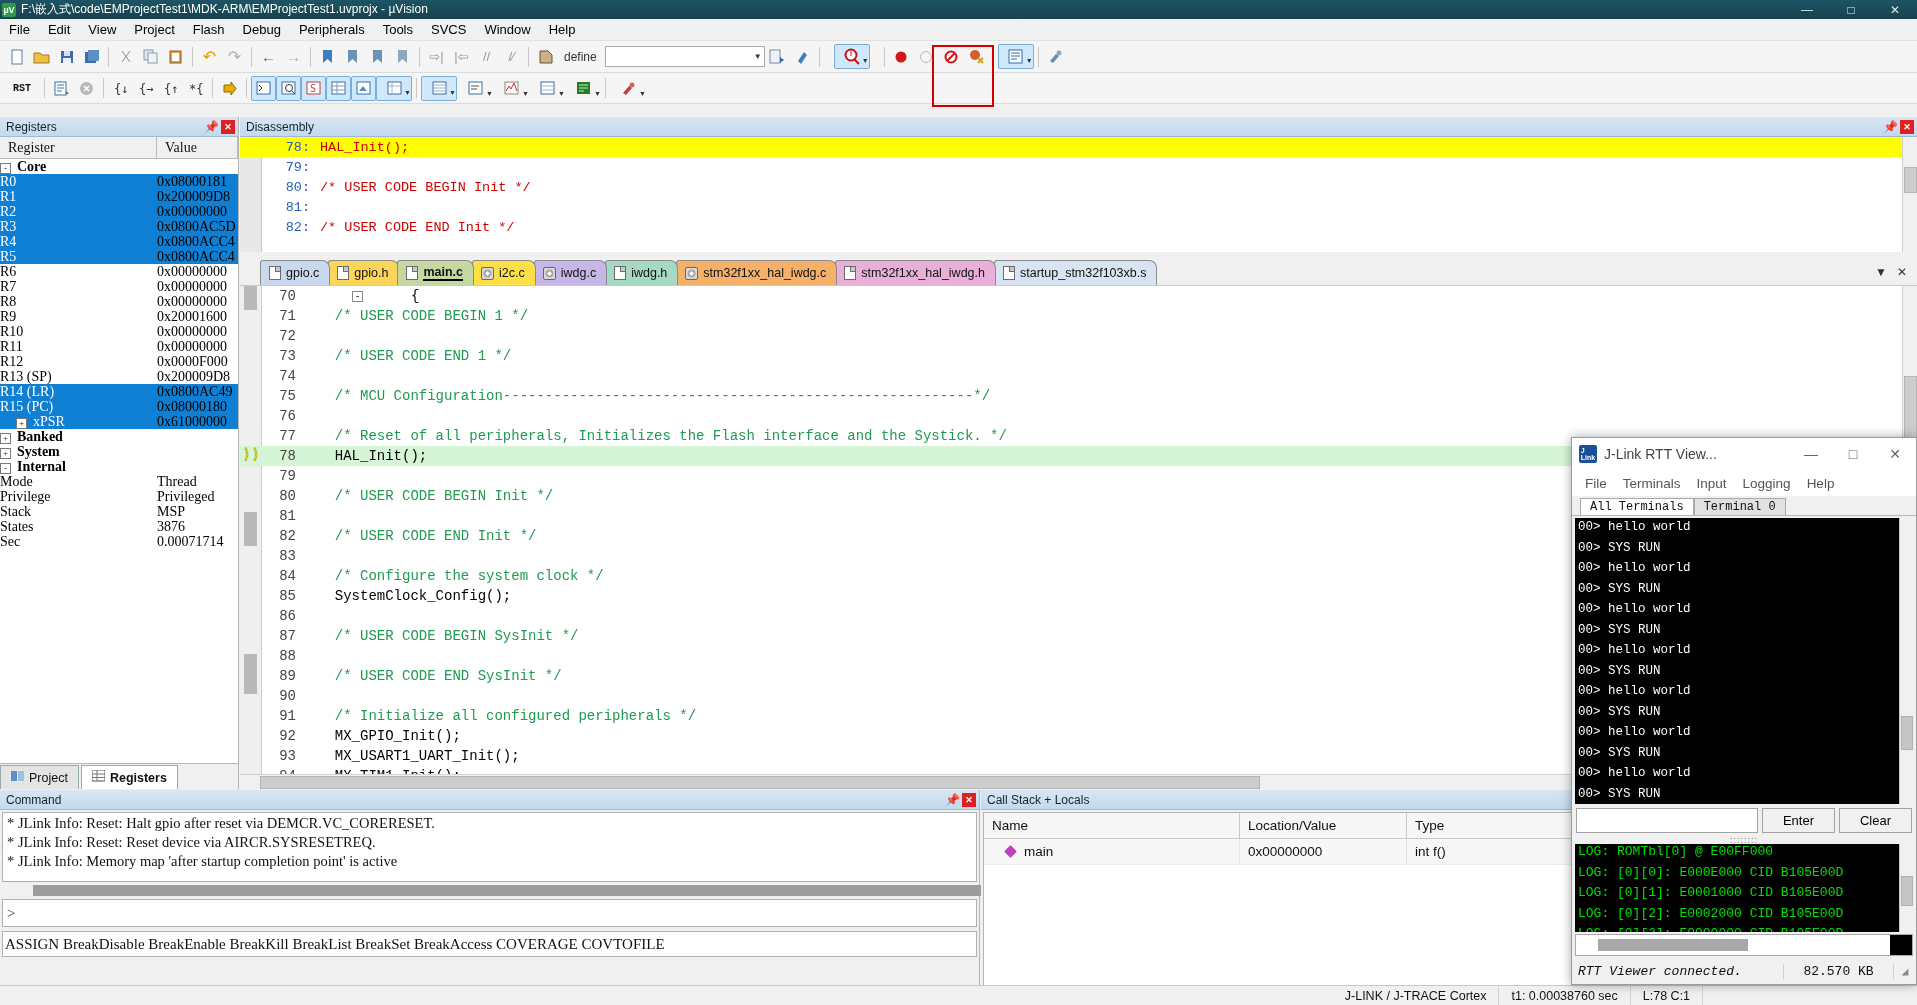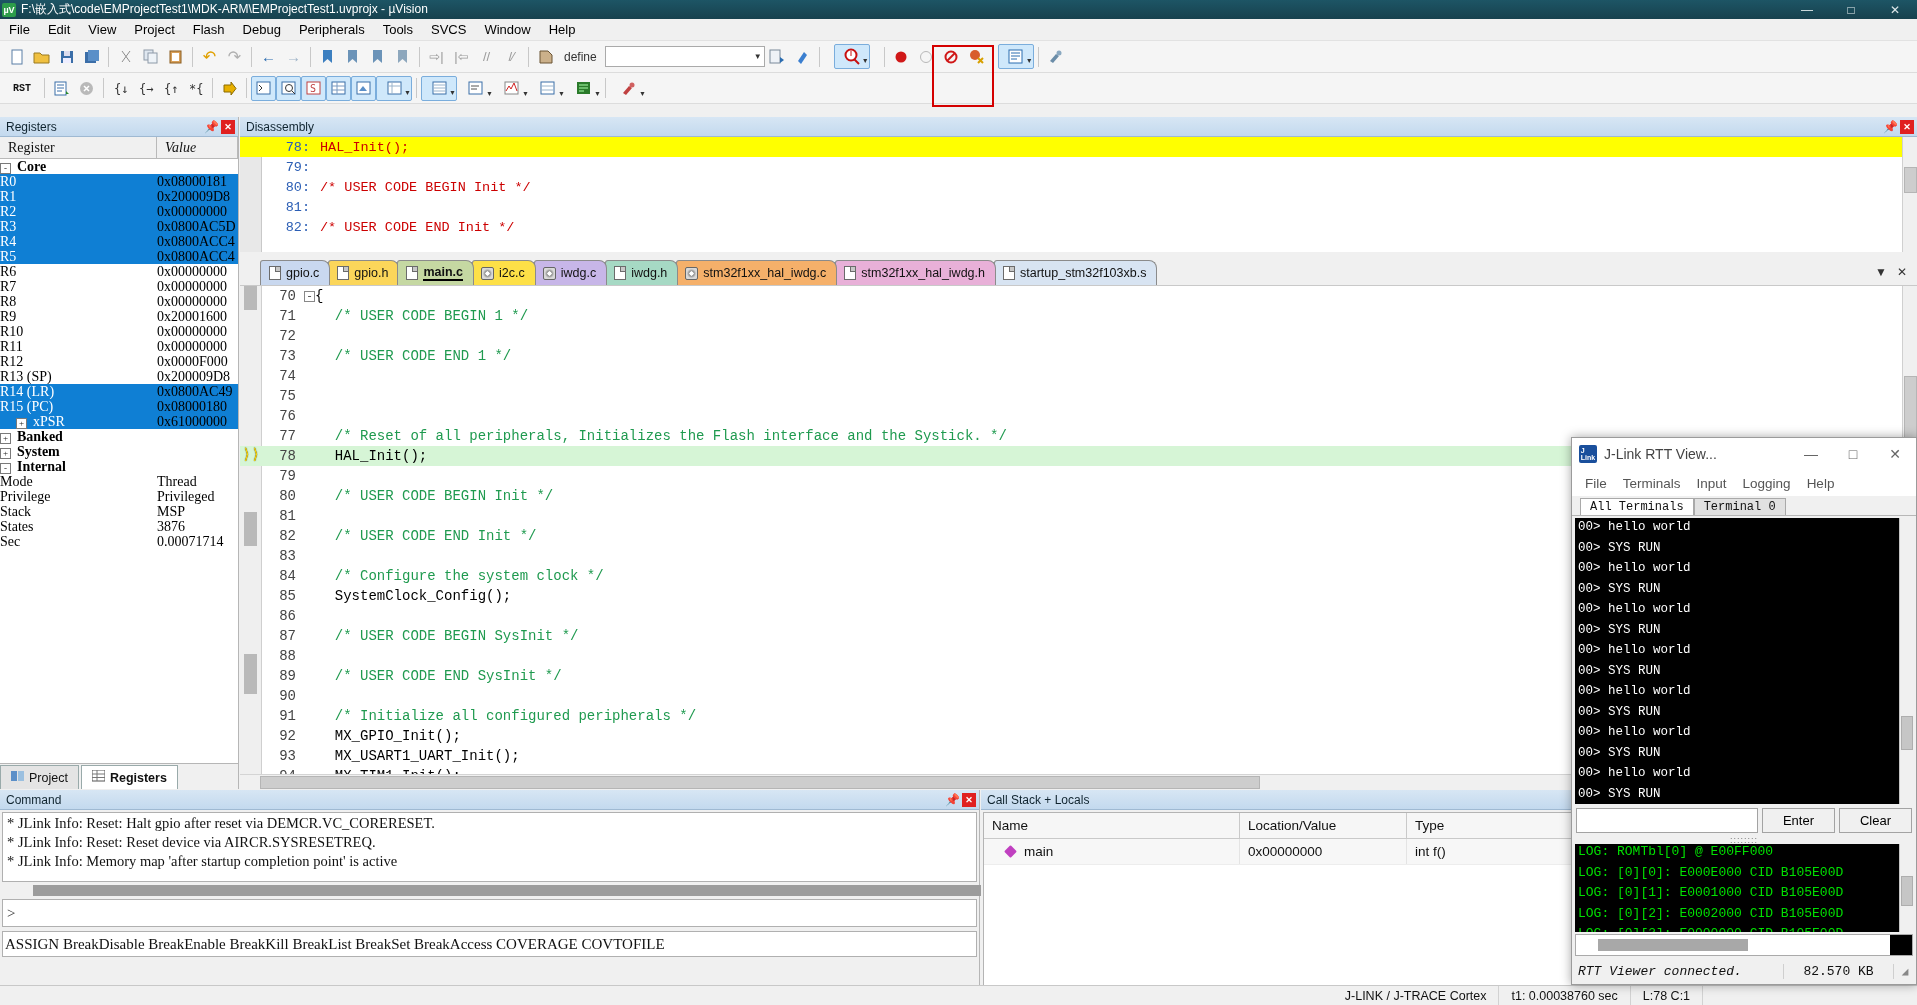--- a/index.html
+++ b/index.html
@@ -53,21 +53,21 @@
   .closebtn { width:14px; height:14px; background:#e02020; color:#fff; font-size:9px;
     display:flex; align-items:center; justify-content:center; font-weight:bold; }
 
   
   #registers { position:absolute; left:0; top:0; width:239px; height:672px;
     background:#fff; border-right:1px solid #b6b6b6; display:flex; flex-direction:column; }
   #reg-cols { display:flex; height:22px; background:#f0f0f0; border-bottom:1px solid #b9b9b9; }
   #reg-cols div { font-family:"Liberation Serif", serif; font-size:14px; color:#111;
     display:flex; align-items:center; padding-left:8px; border-right:1px solid #b9b9b9; }
   #reg-cols .c1 { width:157px; }
-  #reg-cols .c2 { flex:1;font-style:italic; }
+  #reg-cols .c2 { flex:1; }
   #reg-body { flex:1; overflow:hidden; position:relative; font-family:"Liberation Serif", serif;
     font-size:14px; }
   .rrow { height:15px; display:flex; align-items:center; white-space:nowrap; }
   .rrow.sel { background:#0f7fd4; color:#fff; }
   .rrow .nm { padding-left:0; }
   .rrow .vl { position:absolute; left:157px; }
   .rrow.sel .vl { color:#000000; }
   .expander { width:11px; height:11px; border:1px solid #7a7a7a; background:#fff;
     font-size:9px; line-height:9px; text-align:center; color:#222;
     display:inline-flex; align-items:center; justify-content:center; }
@@ -764,26 +764,26 @@
         <span style="color:#333;">✕</span>
       </div>
     </div>
     <div id="ed-body">
       <div id="ed-gutter">
         <div class="bar" style="top:0px;height:24px;"></div>
         <div class="bar" style="top:226px;height:34px;"></div>
         <div class="bar" style="top:368px;height:40px;"></div>
       </div>
       <div id="ed-lines" style="position:absolute;left:0;top:0;right:15px;">
-          <div class="cline" style="position: relative;"><span class="cnum">70</span><span class="cfold" style="border: 1px solid rgb(136, 136, 136); line-height: 9px; height: 11px; width: 11px; background: rgb(255, 255, 255);">-</span><span class="ccode">{</span></div>
+          <div class="cline" style="position: relative; gap: 48px;"><span class="cnum">70</span><span class="cfold" style="border: 1px solid rgb(136, 136, 136); line-height: 9px; height: 11px; width: 11px; background: rgb(255, 255, 255);">-</span><span class="ccode">{</span></div>
           <div class="cline" style="position: relative;"><span class="cnum">71</span><span class="cfold"></span><span class="ccode cm">  /* USER CODE BEGIN 1 */</span></div>
           <div class="cline" style="position: relative;"><span class="cnum">72</span><span class="cfold"></span><span class="ccode"></span></div>
           <div class="cline" style="position: relative;"><span class="cnum">73</span><span class="cfold"></span><span class="ccode cm">  /* USER CODE END 1 */</span></div>
           <div class="cline" style="position: relative;"><span class="cnum">74</span><span class="cfold"></span><span class="ccode"></span></div>
-          <div class="cline" style="position: relative;"><span class="cnum">75</span><span class="cfold"></span></div>
+          <div class="cline" style="position: relative;"><span class="cnum">75</span><span class="cfold"></span><span class="ccode cm">  /* MCU Configuration--------------------------------------------------------*/</span></div>
           <div class="cline" style="position: relative;"><span class="cnum">76</span><span class="cfold"></span><span class="ccode"></span></div>
           <div class="cline" style="position: relative;"><span class="cnum">77</span><span class="cfold"></span><span class="ccode cm">  /* Reset of all peripherals, Initializes the Flash interface and the Systick. */</span></div>
           <div class="cline hl" style="position: relative;"><span class="arrowpc">⟩⟩</span><span class="cnum">78</span><span class="cfold"></span><span class="ccode">  HAL_Init();</span></div>
           <div class="cline" style="position: relative;"><span class="cnum">79</span><span class="cfold"></span><span class="ccode"></span></div>
           <div class="cline" style="position: relative;"><span class="cnum">80</span><span class="cfold"></span><span class="ccode cm">  /* USER CODE BEGIN Init */</span></div>
           <div class="cline" style="position: relative;"><span class="cnum">81</span><span class="cfold"></span><span class="ccode"></span></div>
           <div class="cline" style="position: relative;"><span class="cnum">82</span><span class="cfold"></span><span class="ccode cm">  /* USER CODE END Init */</span></div>
           <div class="cline" style="position: relative;"><span class="cnum">83</span><span class="cfold"></span><span class="ccode"></span></div>
           <div class="cline" style="position: relative;"><span class="cnum">84</span><span class="cfold"></span><span class="ccode cm">  /* Configure the system clock */</span></div>
           <div class="cline" style="position: relative;"><span class="cnum">85</span><span class="cfold"></span><span class="ccode">  SystemClock_Config();</span></div>

